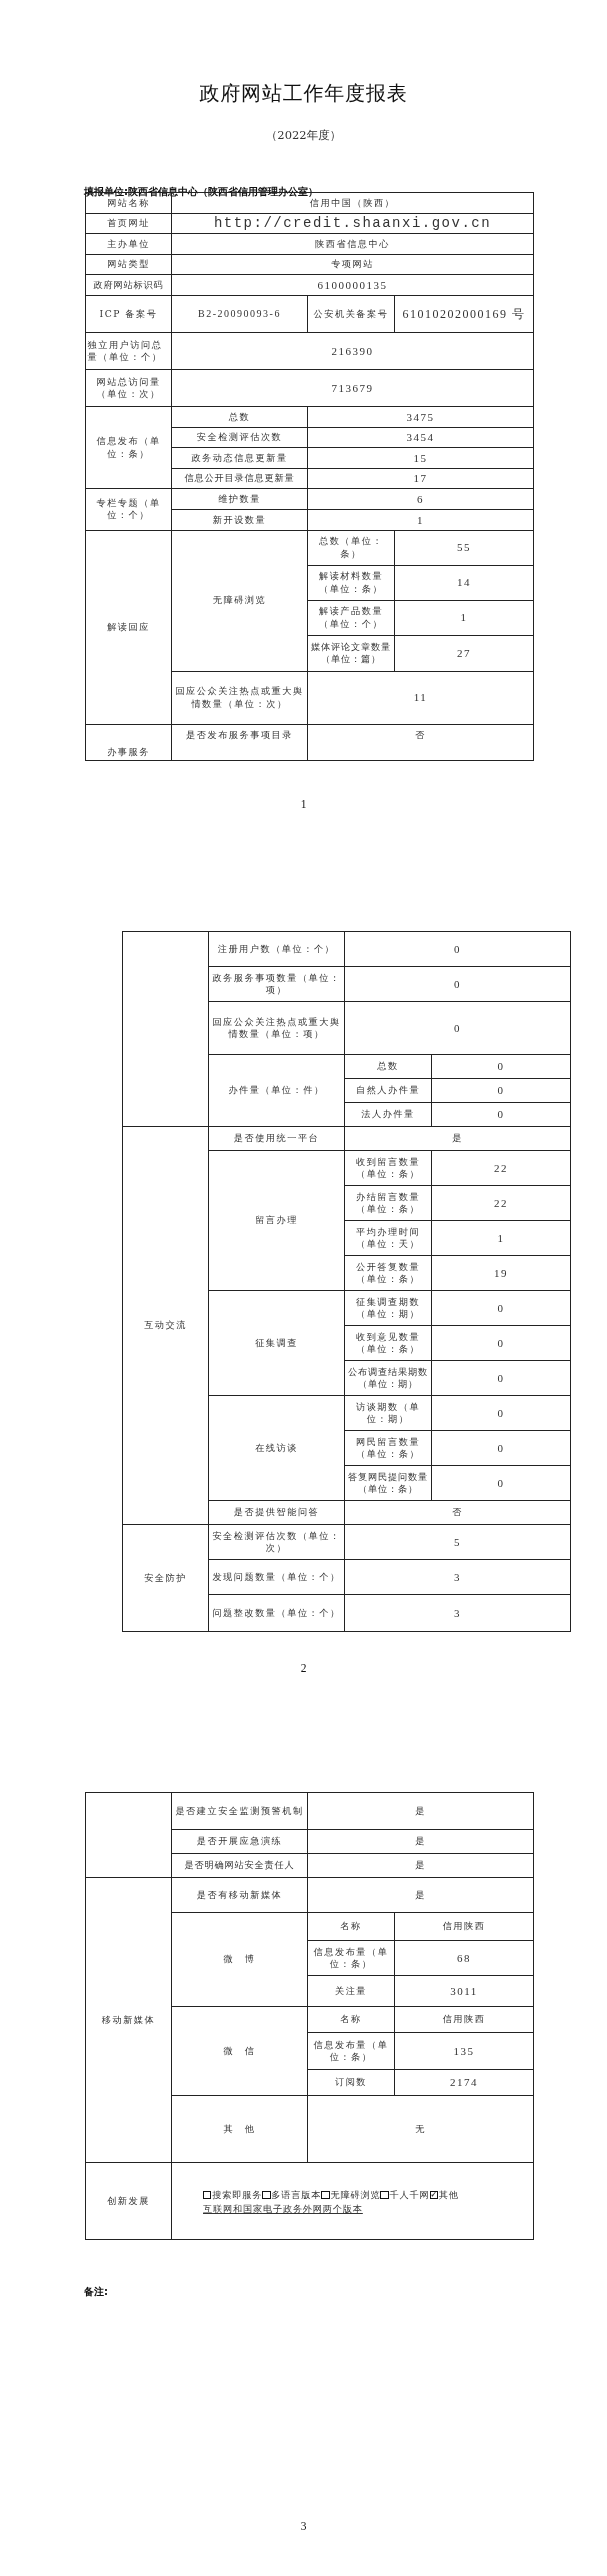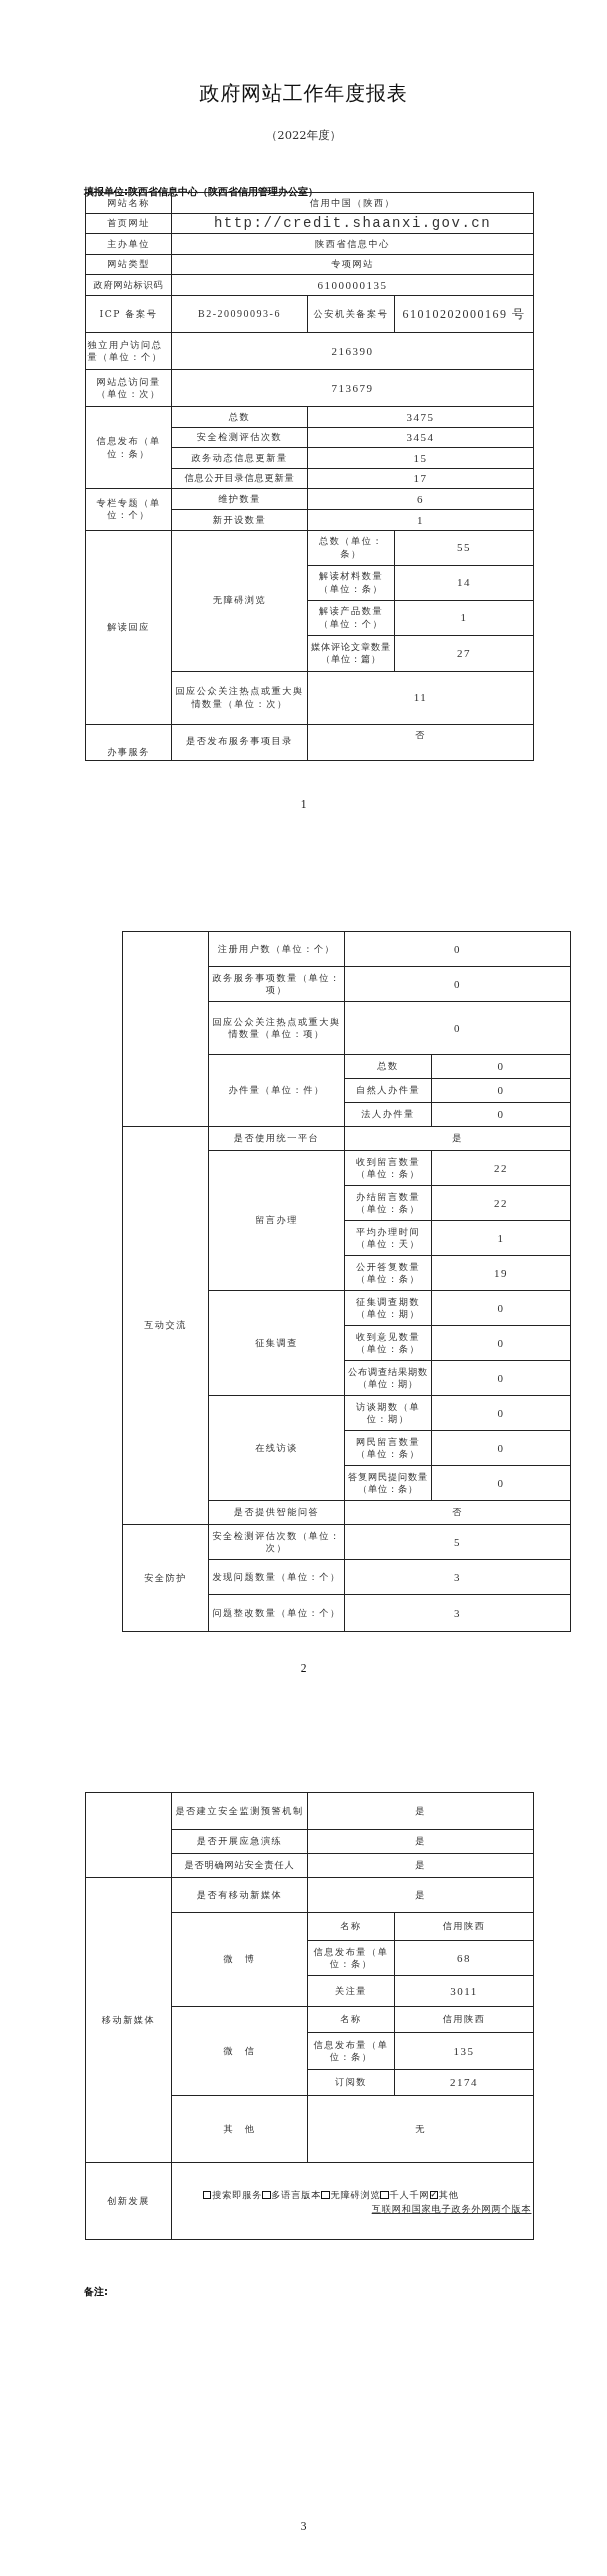--- a/index.html
+++ b/index.html
@@ -9,21 +9,21 @@
   .subtitle { left:0; width:607px; top:128px; text-align:center; font-size:11.5px; color:#333; }
   .unit { left:84px; top:185px; font-family:"DejaVu Sans","Liberation Sans",sans-serif; font-weight:bold; font-size:10px; }
   table.rpt { position:absolute; left:85px; width:448px; border-collapse:collapse; table-layout:fixed; font-size:9.2px; color:#333; }
   table.rpt td { border:0.8px solid #222; text-align:center; vertical-align:middle; padding:0 1.5px; line-height:12.2px; letter-spacing:1.5px; }
   table.rpt { border:1.5px solid #111; }
   .num { font-family:"Liberation Serif","DejaVu Serif",serif; font-size:11px; letter-spacing:0; }
   .pg { left:0; width:607px; text-align:center; font-size:11.5px; font-family:"Liberation Serif",serif; }
   .note { left:84px; top:2285px; font-weight:bold; font-size:10px; font-family:"DejaVu Sans","Liberation Sans",sans-serif; }
   .cb { display:inline-block; width:8.4px; height:8.4px; border:1.5px solid #111; vertical-align:-1.5px; margin-right:0.8px; box-sizing:border-box; position:relative; }
   .cb.on::after { content:"✓"; position:absolute; left:0px; top:-3.1px; font-size:7.6px; font-weight:bold; }
-  .u { text-decoration:underline;text-align:right; }
+  .u { text-decoration:underline; }
   .innov { text-align:left !important; padding-left:31px !important; letter-spacing:0.8px !important; }
 </style>
 </head>
 <body>
 
 <div class="abs title">政府网站工作年度报表</div>
 <div class="abs subtitle">（2022年度）</div>
 <div class="abs unit">填报单位:陕西省信息中心（陕西省信用管理办公室）</div>
 
 <table class="rpt" style="top:192px;">
@@ -115,21 +115,21 @@
         <td style="letter-spacing:0.8px">媒体评论文章数量（单位：篇）</td>
         <td class="num">27</td>
       </tr>
   <tr style="height:53px">
     <td>回应公众关注热点或重大舆情数量（单位：次）</td>
     <td colspan="2" class="num">11</td>
   </tr>
 
   <tr style="height:36px">
     <td style="vertical-align:bottom;padding-bottom:1.5px">办事服务</td>
-    <td style="vertical-align:top;padding-top:10px">是否发布服务事项目录</td>
+    <td style="vertical-align:top;padding-top:4px">是否发布服务事项目录</td>
     <td colspan="2" style="vertical-align:top;padding-top:4.6px">否</td>
   </tr>
 </tbody>
   </table>
 <div class="abs pg" style="top:798px">1</div>
 
 <table class="rpt" style="top:931px;margin-left:37px;">
   <colgroup>
       <col style="width:86px">
       <col style="width:136px">

